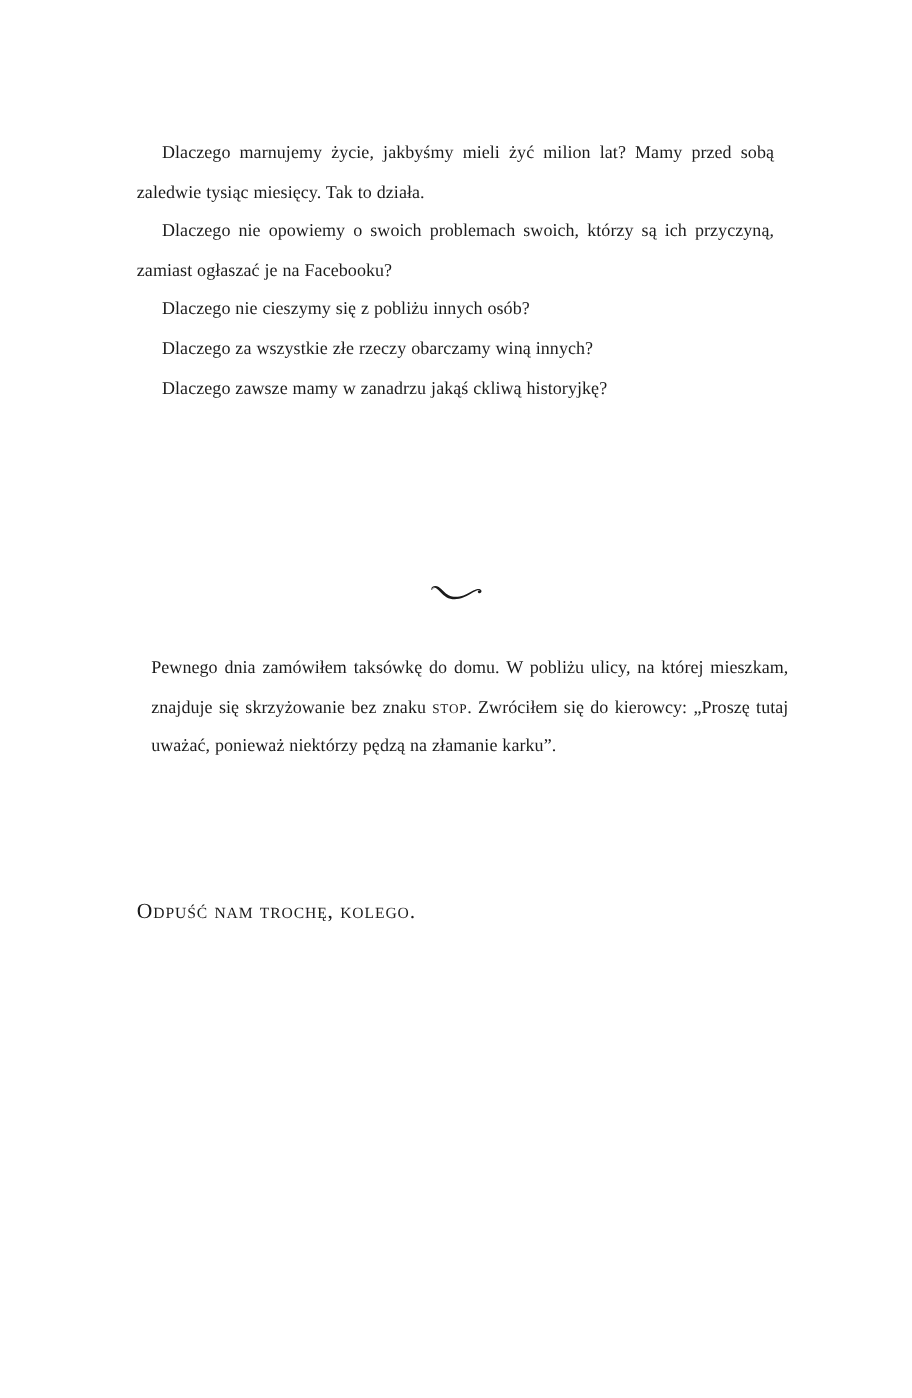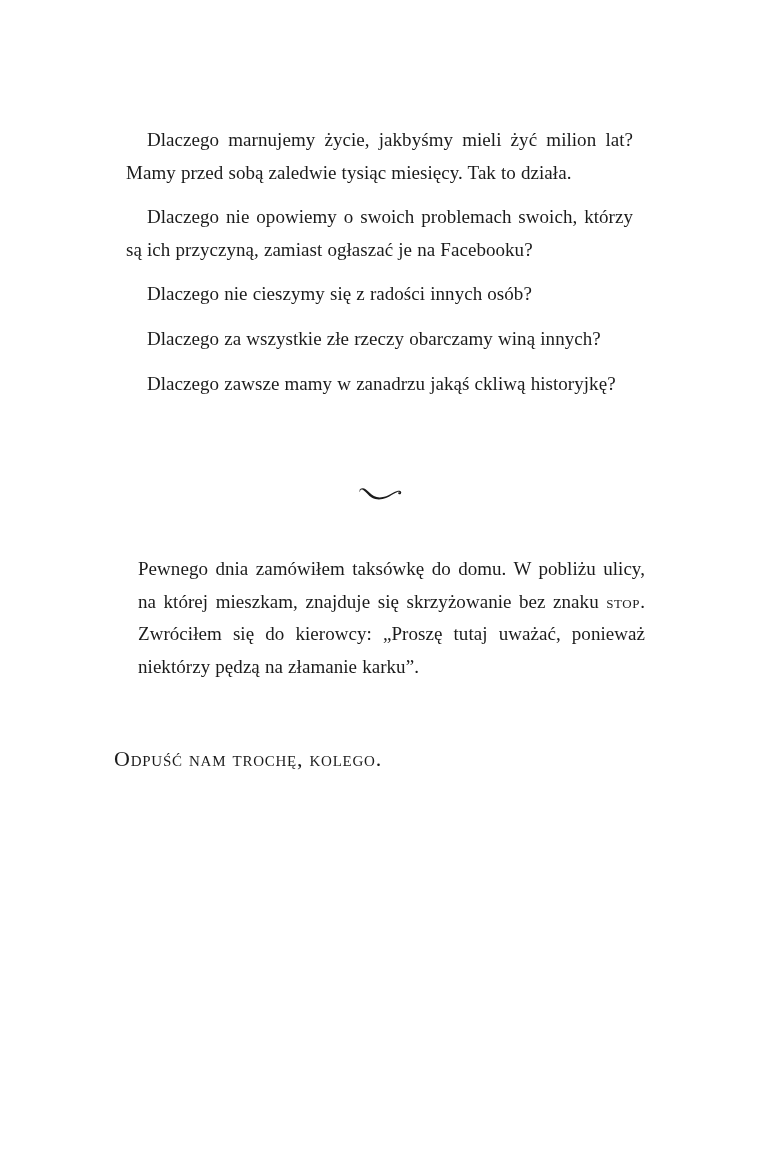--- a/index.html
+++ b/index.html
@@ -27,22 +27,22 @@
   }
 
   .text-column {
     position: absolute;
     left: 114px;
     top: 112px;
     width: 531px;
   }
 
   p.body-par {
-    margin: 12px;
-    font-size: 19px;
+    margin: 0;
+    font-size: 15px;
     line-height: 32.6px;
     text-align: justify;
     text-justify: inter-word;
     hyphens: manual;
     -webkit-hyphens: manual;
     letter-spacing: 0.05px;
     word-spacing: 0.3px;
   }
 
   p.indent {
@@ -80,39 +80,39 @@
     top: 541px;
     width: 531px;
   }
 
   
   .closing-line {
     position: absolute;
     left: 114px;
     top: 743px;
     width: 531px;
-    font-size: 22px;
+    font-size: 18px;
     line-height: 32.6px;
     font-variant: small-caps;
     letter-spacing: 0.75px;
     text-align: left;
   }
 </style>
 </head>
 <body style="background: rgb(255, 255, 255); color: rgb(27, 27, 27);">
 
 <div class="page">
 
   <div class="text-column">
 
     <p class="body-par indent">Dlaczego marnujemy życie, jakbyśmy mieli żyć milion lat? Mamy przed sobą zaledwie tysiąc miesięcy. Tak to działa.</p>
 
     <p class="body-par indent">Dlaczego nie opowiemy o swoich problemach swoich, którzy są ich przyczyną, zamiast ogłaszać je na Facebooku?</p>
 
-    <p class="body-par indent">Dlaczego nie cieszymy się z radości innych osób?</p>
+    <p class="body-par indent">Dlaczego nie cieszymy się z pobliżu innych osób?</p>
 
     <p class="body-par indent">Dlaczego za wszystkie złe rzeczy obarczamy winą innych?</p>
 
     <p class="body-par indent">Dlaczego zawsze mamy w zanadrzu jakąś ckliwą historyjkę?</p>
   </div>
 
   <div class="ornament-block">
     <svg width="46" height="24" viewBox="0 0 46 24">
       <path d="M2.2 8.6
                C2.0 5.6 5.8 4.4 8.6 6.2

